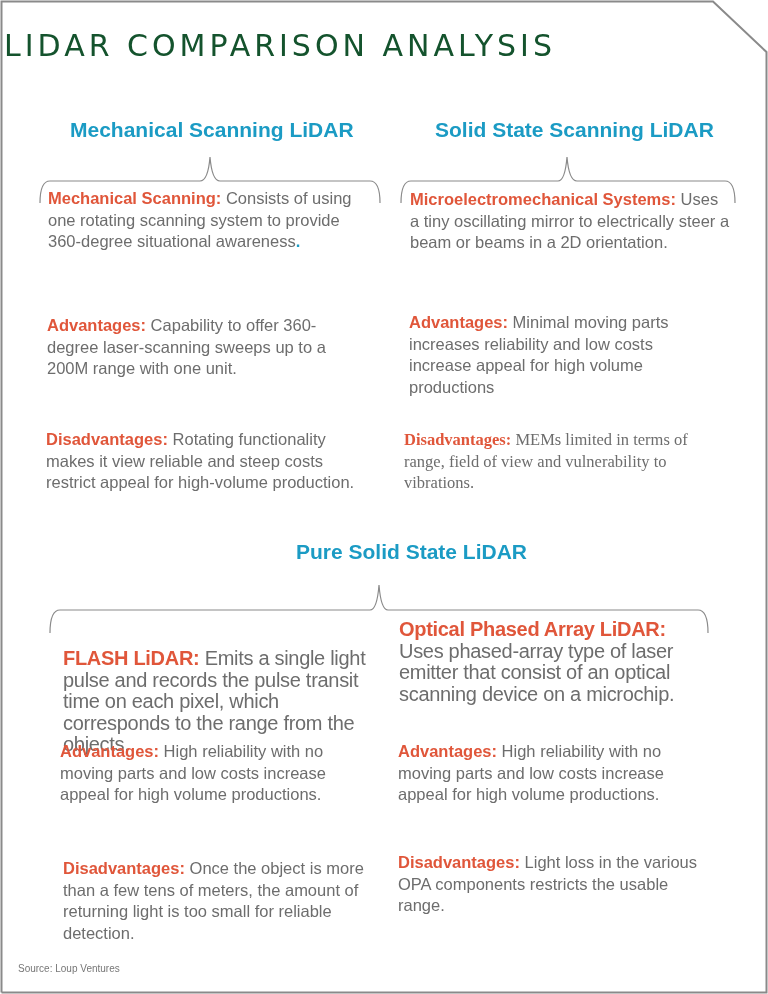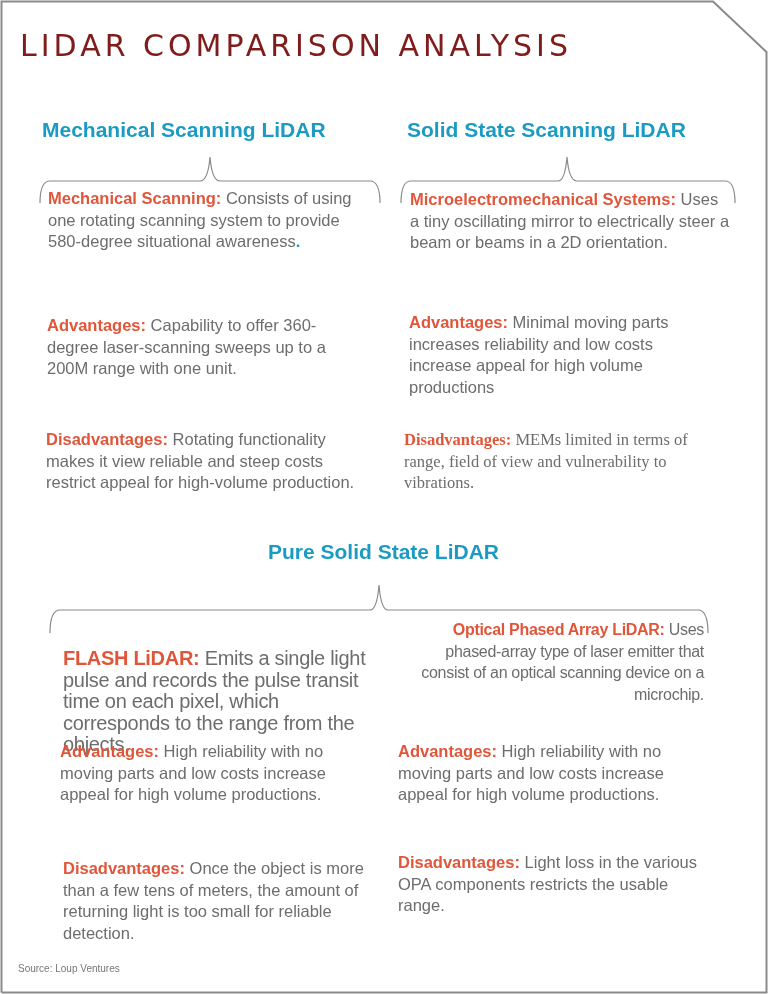--- a/index.html
+++ b/index.html
@@ -1,21 +1,21 @@
 <!DOCTYPE html>
 <html><head>
   <meta charset="utf-8">
   <style>
     html, body { margin: 0; padding: 0; background: #ffffff; }
     body { width: 768px; height: 994px; position: relative; overflow: hidden;
            font-family: "Liberation Sans", sans-serif; color: #6d6d6d; }
     .frame { position: absolute; left: 0; top: 0; width: 768px; height: 994px; }
-    .title { position: absolute; left: 20px; top: 28px; font-family: "DejaVu Sans", sans-serif;
-             font-size: 30px; letter-spacing: 4px; color: #7f1d1d; font-weight: normal; }
-    .heading { position: absolute; color: #1b9bc4; font-weight: bold; font-size: 21px; white-space: nowrap; }
+    .title { position: absolute; left: 4px; top: 28px; font-family: "DejaVu Sans", sans-serif;
+             font-size: 30px; letter-spacing: 4px; color: #14532d; font-weight: normal; }
+    .heading { position: absolute; color: #1b9bc4; font-weight: bold; font-size: 21px; white-space: nowrap; margin-left: 28px; }
     .block { position: absolute; font-size: 16.5px; line-height: 21.5px; color: #6d6d6d; }
     .lbl { color: #e0563a; font-weight: bold; margin-top: 12px; }
     .dot { color: #1b9bc4; font-weight: bold; }
     .source { position: absolute; left: 18px; top: 963px; font-size: 10px; color: #777; }
     svg.brackets { position: absolute; left: 0; top: 0; }
   </style>
 </head>
 <body>
 
 <svg class="frame" width="768" height="994" viewBox="0 0 768 994">
@@ -32,21 +32,21 @@
     <path d="M50,633 Q50,610 60,610 L370,610 Q377,610 379,585 Q381,610 388,610 L698,610 Q708,610 708,633"></path>
   </g>
 </svg>
 
 <div class="title">LIDAR COMPARISON ANALYSIS</div>
 
 <div class="heading" style="left:42px; top:118px;">Mechanical Scanning LiDAR</div>
 <div class="heading" style="left:407px; top:118px;">Solid State Scanning LiDAR</div>
 
 <div class="block" style="left:48px; top:188px; width:320px;">
-  <span class="lbl">Mechanical Scanning:</span><span> Consists of using one rotating scanning system to provide 580-degree situational awareness</span><span class="dot">.</span>
+  <span class="lbl">Mechanical Scanning:</span><span> Consists of using one rotating scanning system to provide 360-degree situational awareness</span><span class="dot">.</span>
 </div>
 <div class="block" style="left:47px; top:315px; width:310px;">
   <span class="lbl">Advantages:</span><span> Capability to offer 360-degree laser-scanning sweeps up to a 200M range with one unit.</span>
 </div>
 <div class="block" style="left:46px; top:429px; width:320px;">
   <span class="lbl">Disadvantages:</span><span> Rotating functionality makes it view reliable and steep costs restrict appeal for high-volume production.</span>
 </div>
 
 <div class="block" style="left:410px; top:189px; width:320px;">
   <span class="lbl">Microelectromechanical Systems:</span><span> Uses a tiny oscillating mirror to electrically steer a beam or beams in a 2D orientation.</span>
@@ -63,21 +63,21 @@
 <div class="block" style="left:63px; top:648px; width:320px; font-size:20px; letter-spacing:-0.3px;">
   <span class="lbl">FLASH LiDAR:</span><span> Emits a single light pulse and records the pulse transit time on each pixel, which corresponds to the range from the objects.</span>
 </div>
 <div class="block" style="left:60px; top:741px; width:300px;">
   <span class="lbl">Advantages:</span><span> High reliability with no moving parts and low costs increase appeal for high volume productions.</span>
 </div>
 <div class="block" style="left:63px; top:858px; width:320px;">
   <span class="lbl">Disadvantages:</span><span> Once the object is more than a few tens of meters, the amount of returning light is too small for reliable detection.</span>
 </div>
 
-<div class="block" style="left:399px; top:619px; width:305px; font-size:16px; letter-spacing:-0.3px;text-align:right;">
+<div class="block" style="left:399px; top:619px; width:305px; font-size:20px; letter-spacing:-0.3px;">
   <span class="lbl">Optical Phased Array LiDAR:</span><span>  Uses phased-array type of laser emitter that consist of an optical scanning device on a microchip.</span>
 </div>
 <div class="block" style="left:398px; top:741px; width:300px;">
   <span class="lbl">Advantages:</span><span> High reliability with no moving parts and low costs increase appeal for high volume productions.</span>
 </div>
 <div class="block" style="left:398px; top:852px; width:305px;">
   <span class="lbl">Disadvantages:</span><span>  Light loss in the various OPA components restricts the usable range.</span>
 </div>
 
 <div class="source">Source: Loup Ventures</div>

